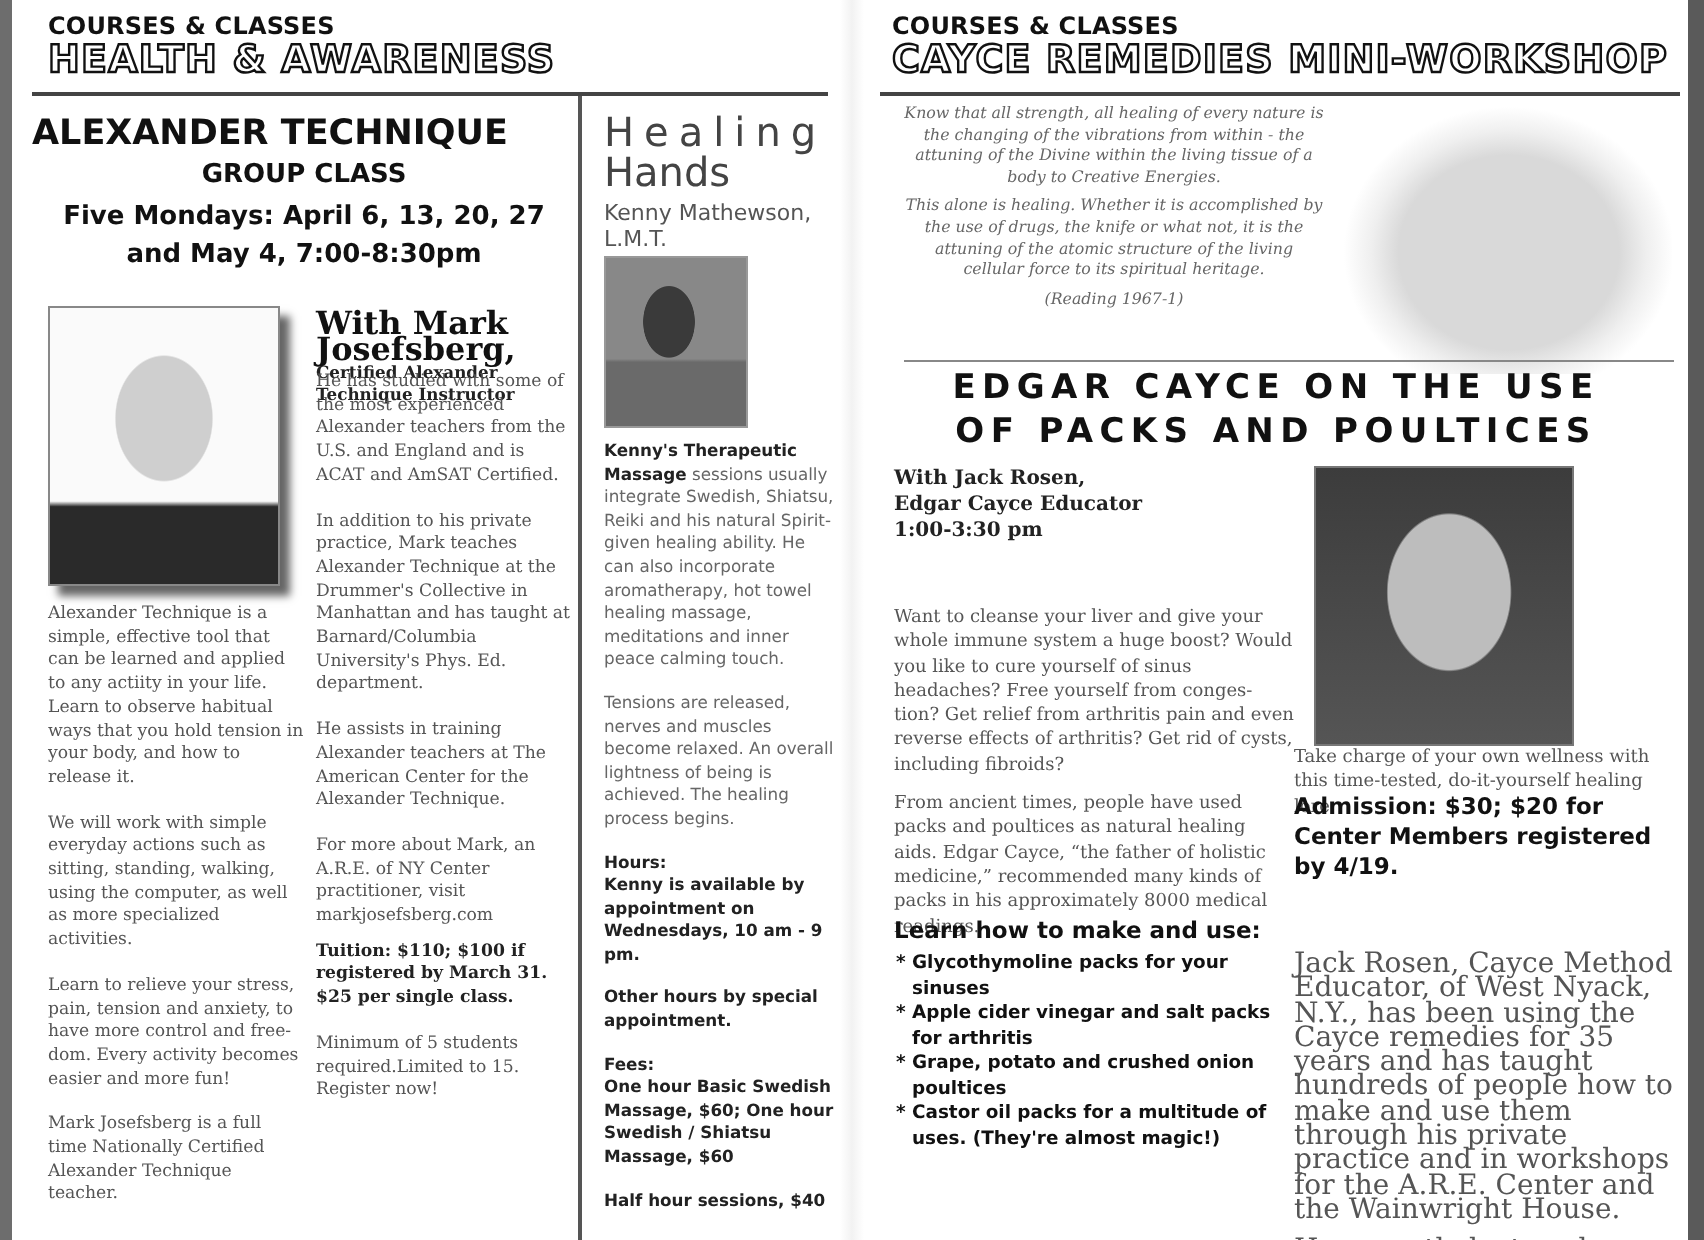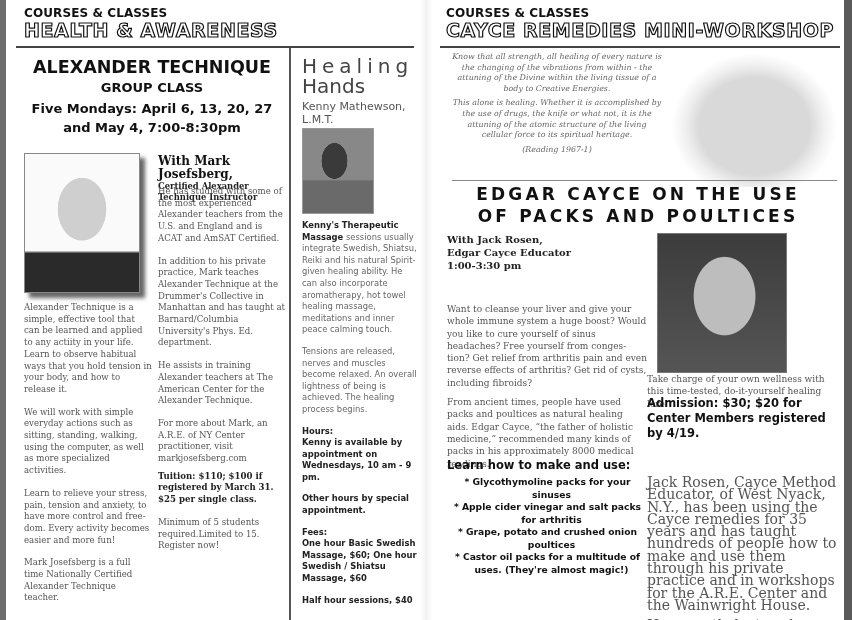--- a/index.html
+++ b/index.html
@@ -13,52 +13,52 @@
   .page { position: absolute; top: 0; height: 620px; }
   .page-left { left: 6px; width: 414px; }
   .page-right { left: 432px; width: 412px; }
 
   .kicker { position: absolute; font-family: "DejaVu Sans", sans-serif; font-weight: bold; font-size: 12px; color: #111; letter-spacing: 0.1px; }
   .outline-title { position: absolute; font-family: "DejaVu Sans", sans-serif; font-weight: bold; font-size: 19px; letter-spacing: 0.6px; color: #fff;
     -webkit-text-stroke: 1.2px #111; white-space: nowrap; }
   .rule { position: absolute; height: 1.5px; background: #444; }
 
   
-  .at-title { position: absolute; left: 10px; top: 57px; width: 272px; text-align: center; font-family: "DejaVu Sans", sans-serif; font-weight: bold; font-size: 17.5px; color: #111; }
+  .at-title { position: absolute; left: 10px; top: 57px; width: 272px; text-align: left; font-family: "DejaVu Sans", sans-serif; font-weight: bold; font-size: 17.5px; color: #111; }
   .at-sub { position: absolute; left: 10px; top: 80px; width: 272px; text-align: center; font-family: "DejaVu Sans", sans-serif; font-weight: bold; font-size: 13px; color: #111; }
   .at-dates { position: absolute; left: 10px; top: 99px; width: 272px; text-align: center; font-family: "DejaVu Sans", sans-serif; font-weight: bold; font-size: 13px; line-height: 19px; color: #111; }
   .vdiv { position: absolute; left: 283px; top: 48px; width: 1.5px; height: 572px; background: #555; }
 
   .photo { position: absolute; overflow: hidden; }
   .photo-mark { left: 18px; top: 153px; width: 116px; height: 140px; background: radial-gradient(ellipse 30% 32% at 50% 40%, #cfcfcf 0 70%, transparent 72%), linear-gradient(to bottom,#fafafa 0 70%, #2a2a2a 72%); border: 1px solid #888; box-shadow: 5px 5px 4px #666; }
   .photo-kenny { left: 296px; top: 128px; width: 72px; height: 86px; background: radial-gradient(ellipse 26% 30% at 45% 38%, #3a3a3a 0 70%, transparent 72%), linear-gradient(to bottom,#888 0 60%, #6a6a6a 62%); border: 1px solid #999; }
   .photo-cayce { left: 200px; top: 52px; width: 204px; height: 135px; background: radial-gradient(ellipse 45% 60% at 60% 55%, #d9d9d9 0 60%, #efefef 75%, transparent 90%); }
   .photo-jack { left: 225px; top: 233px; width: 130px; height: 140px; background: radial-gradient(ellipse 34% 40% at 52% 45%, #bdbdbd 0 70%, transparent 72%), linear-gradient(to bottom,#3c3c3c,#555); border: 1px solid #777; }
 
   .body-text { position: absolute; font-family: "DejaVu Serif", serif; font-size: 8.6px; line-height: 11.7px; color: #555; }
   .body-text p { margin-bottom: 11px; }
   .sans-body { position: absolute; font-family: "DejaVu Sans", sans-serif; font-size: 8.4px; line-height: 11.6px; color: #666; }
   .sans-body p { margin-bottom: 10px; }
   .bold-dark { font-weight: bold; color: #222; }
 
   .mark-head { position: absolute; left: 152px; top: 155px; width: 132px; }
-  .mark-head .name { font-family: "DejaVu Serif", serif; font-weight: bold; font-size: 12px; color: #111; line-height: 13px; }
+  .mark-head .name { font-family: "DejaVu Serif", serif; font-weight: bold; font-size: 16px; color: #111; line-height: 13px; }
   .mark-head .cred { font-family: "DejaVu Serif", serif; font-weight: bold; font-size: 8.4px; color: #222; line-height: 11px; }
 
   .hh-title { position: absolute; left: 296px; top: 56px; font-family: "DejaVu Sans", sans-serif; font-size: 20px; letter-spacing: 5px; color: #444; line-height: 20px; }
   .hh-title2 { position: absolute; left: 296px; top: 76px; font-family: "DejaVu Sans", sans-serif; font-size: 20px; color: #444; line-height: 20px; }
   .hh-by { position: absolute; left: 296px; top: 101px; font-family: "DejaVu Sans", sans-serif; font-size: 11px; line-height: 12.5px; color: #555; width: 110px; }
 
   
   .quote { position: absolute; left: 0; top: 52px; width: 210px; font-family: "DejaVu Serif", serif; font-style: italic; font-size: 7.9px; line-height: 10.6px; color: #666; text-align: center; }
   .quote p { margin-bottom: 4px; }
   .ec-title { position: absolute; left: 0; top: 183px; width: 412px; text-align: center; font-family: "DejaVu Sans", sans-serif; font-weight: bold; font-size: 17px; letter-spacing: 3.2px; line-height: 22px; color: #111; }
   .jack-info { position: absolute; left: 15px; top: 233px; width: 200px; font-family: "DejaVu Serif", serif; font-weight: bold; font-size: 10px; line-height: 13.2px; color: #222; }
   .learn-head { position: absolute; left: 15px; top: 458px; width: 200px; font-family: "DejaVu Sans", sans-serif; font-weight: bold; font-size: 11.5px; color: #111; }
-  .learn-list { position: absolute; left: 15px; top: 476px; width: 200px; list-style: none; font-family: "DejaVu Sans", sans-serif; font-weight: bold; font-size: 9.2px; line-height: 12.5px; color: #111; text-align: center; }
+  .learn-list { position: absolute; left: 15px; top: 476px; width: 200px; list-style: none; font-family: "DejaVu Sans", sans-serif; font-weight: bold; font-size: 9.2px; line-height: 12.5px; color: #111; }
   .learn-list li { padding-left: 9px; text-indent: -8px; }
   .learn-list li::before { content: "* "; }
   .admission { position: absolute; left: 215px; top: 396px; width: 190px; font-family: "DejaVu Sans", sans-serif; font-weight: bold; font-size: 11.5px; line-height: 15px; color: #111; }
 </style>
 </head>
 <body>
 
 <div class="edge-left"></div>
 <div class="gutter"></div>
 <div class="edge-right"></div>

